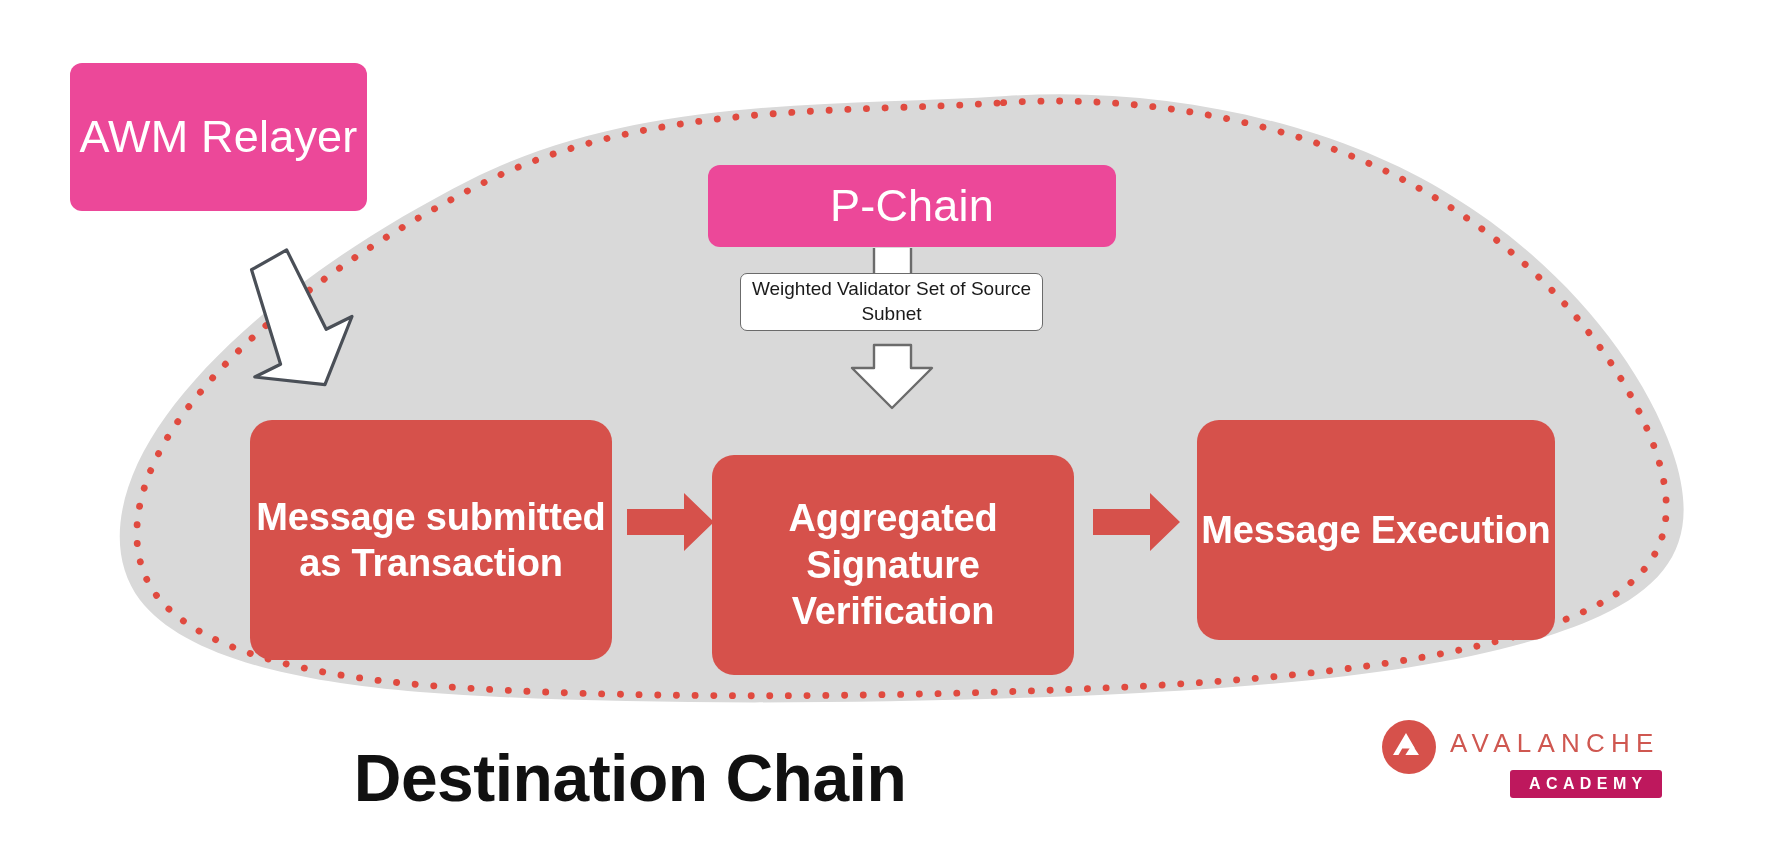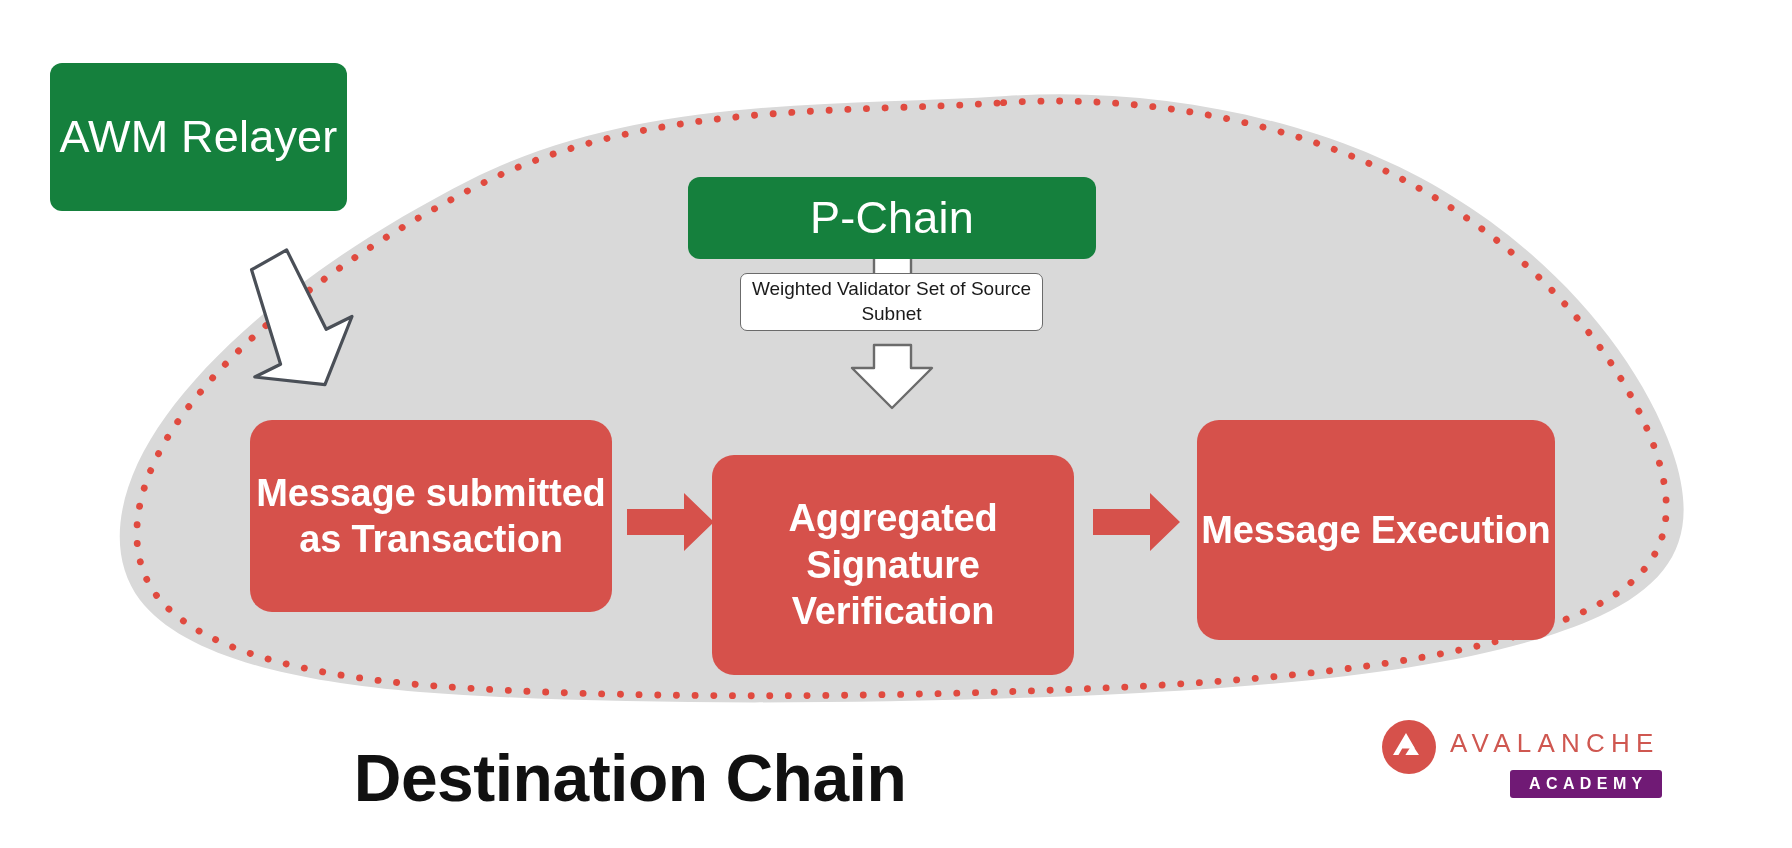--- a/index.html
+++ b/index.html
@@ -37,26 +37,27 @@
     position: absolute;
     box-sizing: border-box;
     display: flex;
     align-items: center;
     justify-content: center;
     text-align: center;
     line-height: 1.14;
   }
 
   .box-blue {
-    background: #15803d;
+    background: #ec4899;
     color: #ffffff;
     border-radius: 12px;
     font-size: 45px;
     font-weight: 400;
     letter-spacing: 0.2px;
+    margin-left: 20px;
   }
 
   .box-red {
     background: #d6514b;
     color: #ffffff;
     border-radius: 22px;
     font-size: 38px;
     font-weight: 700;
     letter-spacing: -0.2px;
     line-height: 1.22;
@@ -66,24 +67,24 @@
     background: #ffffff;
     color: #1a1a1a;
     border: 1.6px solid #6b6b6b;
     border-radius: 7px;
     font-size: 19px;
     font-weight: 400;
     line-height: 1.3;
   }
 
   #awm-relayer { left: 50px;  top: 63px;  width: 297px; height: 148px; }
-  #p-chain     { left: 688px; top: 177px; width: 408px; height: 82px;  }
+  #p-chain     { left: 688px; top: 165px; width: 408px; height: 82px;  }
   #validator-set { left: 740px; top: 273px; width: 303px; height: 58px; }
 
-  #box-message-submitted { left: 250px;  top: 420px; width: 362px; height: 192px; justify-content: flex-end; }
+  #box-message-submitted { left: 250px;  top: 420px; width: 362px; height: 240px; justify-content: flex-end; }
   #box-signature-verify  { left: 712px;  top: 420px; width: 362px; height: 220px; margin-top: 35px; }
   #box-message-execution { left: 1197px; top: 420px; width: 358px; height: 220px; text-align: center; }
 
   
   #page-title {
     position: absolute;
     left: 0;
     top: 740px;
     width: 1420px;
     text-align: center;
@@ -116,21 +117,21 @@
     top: 12px;
     font-size: 26px;
     font-weight: 400;
     letter-spacing: 6.2px;
     color: #cf5750;
   }
   #logo-academy {
     position: absolute;
     left: 128px;
     top: 54px;
-    background: #701a75;
+    background: #be185d;
     color: #ffffff;
     font-size: 16px;
     font-weight: 700;
     letter-spacing: 5.4px;
     padding: 5px 14px 5px 19px;
     border-radius: 3px;
   }
 </style>
 </head>
 <body>

